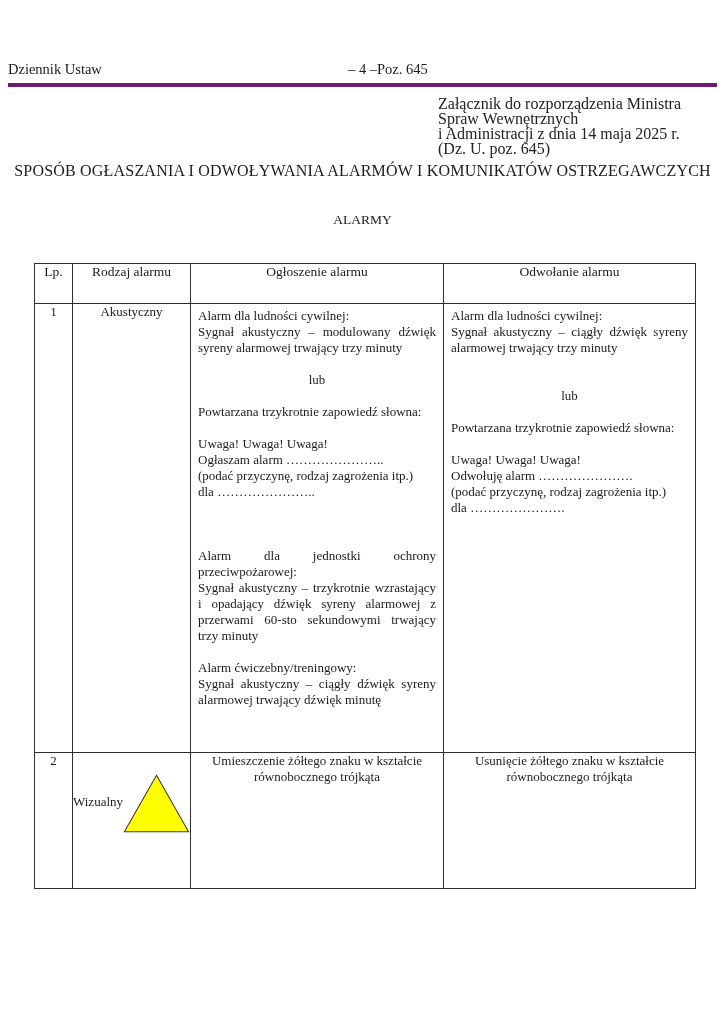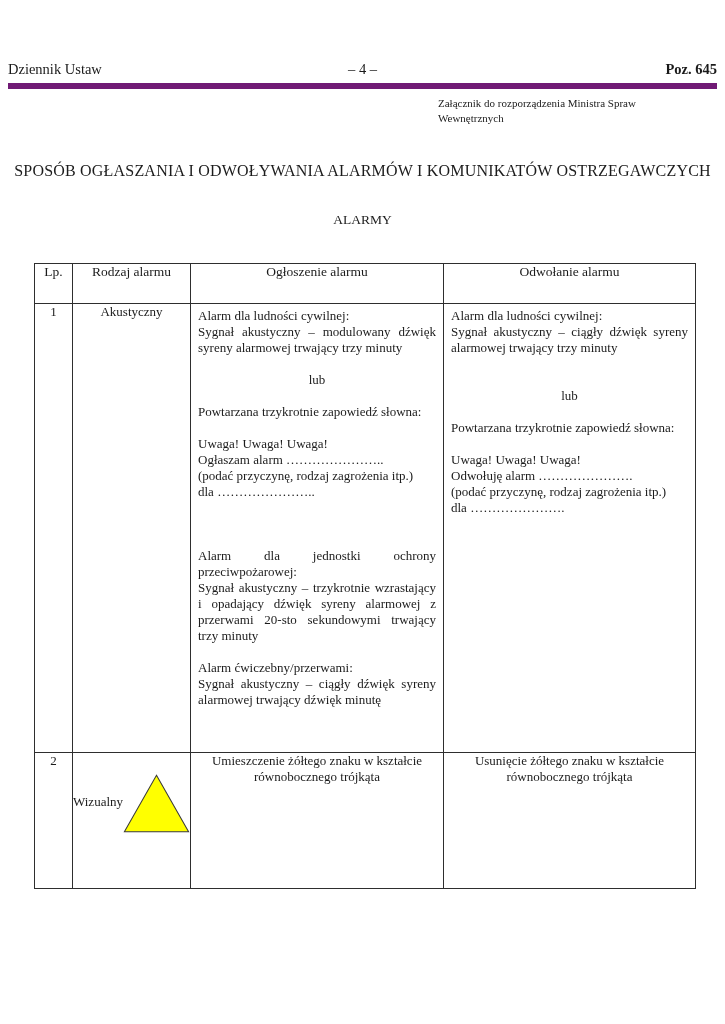--- a/index.html
+++ b/index.html
@@ -6,29 +6,29 @@
   body{
     width:725px;height:1024px;background:#ffffff;position:relative;
     font-family:"Liberation Serif","DejaVu Serif",serif;color:#1a1a1a;
     overflow:hidden;
   }
   
   .doc-header{
     position:absolute;top:60px;left:8px;right:8px;
     display:grid;grid-template-columns:1fr auto 1fr;align-items:end;
     font-size:14.5px;line-height:18px;
-    border-bottom:6px solid #701a75;padding-bottom:5px;
+    border-bottom:4px solid #701a75;padding-bottom:5px;
   }
   .doc-header .left{text-align:left;}
   .doc-header .center{text-align:center;}
-  .doc-header .right{text-align:right;font-weight:bold;}
+  .doc-header .right{}
   
   .attachment-note{
     position:absolute;top:96px;right:21px;width:266px;
-    font-size:11px;line-height:15px;text-align:left;color:#222;
+    font-size:16px;line-height:15px;text-align:left;color:#222;
   }
   
   .doc-title{
     position:absolute;top:162px;left:0;right:0;text-align:center;
     font-size:16px;letter-spacing:.2px;color:#1c1c1c;
   }
   .doc-subtitle{
     position:absolute;top:212px;left:0;right:0;text-align:center;
     font-size:13.5px;color:#1c1c1c;
   }
@@ -68,20 +68,21 @@
 <body>
 
 <div class="doc-header">
   <span class="left">Dziennik Ustaw</span>
   <span class="center">– 4 –</span>
   <span class="right">Poz. 645</span>
 </div>
 
 <div class="attachment-note">
   <div>Załącznik do rozporządzenia Ministra Spraw Wewnętrznych</div>
+  <div>i Administracji z dnia 14 maja 2025 r. (Dz. U. poz. 645)</div>
 </div>
 
 <div class="doc-title">SPOSÓB OGŁASZANIA I ODWOŁYWANIA ALARMÓW I KOMUNIKATÓW OSTRZEGAWCZYCH</div>
 <div class="doc-subtitle">ALARMY</div>
 
 <table class="alarms">
   <colgroup>
     <col class="c-lp">
       <col class="c-type">
       <col class="c-ann">
@@ -103,22 +104,22 @@
       <div class="cell-inner">
         <p class="p">Alarm dla ludności cywilnej:</p>
         <p class="p just">Sygnał akustyczny – modulowany dźwięk syreny alarmowej trwający trzy minuty</p>
         <p class="p or-line">lub</p>
         <p class="p just">Powtarzana trzykrotnie zapowiedź słowna:</p>
         <p class="p mt1">Uwaga! Uwaga! Uwaga!</p>
         <p class="p">Ogłaszam alarm …………………..</p>
         <p class="p">(podać przyczynę, rodzaj zagrożenia itp.)</p>
         <p class="p">dla …………………..</p>
         <p class="p just mt3">Alarm dla jednostki ochrony przeciwpożarowej:</p>
-        <p class="p just">Sygnał akustyczny – trzykrotnie wzrastający i opadający dźwięk syreny alarmowej z przerwami 20-sto sekundowymi trwający trzy minuty</p>
-        <p class="p mt1">Alarm ćwiczebny/przerwami:</p>
+        <p class="p just">Sygnał akustyczny – trzykrotnie wzrastający i opadający dźwięk syreny alarmowej z przerwami 60-sto sekundowymi trwający trzy minuty</p>
+        <p class="p mt1">Alarm ćwiczebny/treningowy:</p>
         <p class="p just">Sygnał akustyczny – ciągły dźwięk syreny alarmowej trwający dźwięk minutę</p>
       </div>
     </td>
 
     <td class="text-cell">
       <div class="cell-inner">
         <p class="p">Alarm dla ludności cywilnej:</p>
         <p class="p just">Sygnał akustyczny – ciągły dźwięk syreny alarmowej trwający trzy minuty</p>
         <p class="p or-line-wide">lub</p>
         <p class="p just">Powtarzana trzykrotnie zapowiedź słowna:</p>

